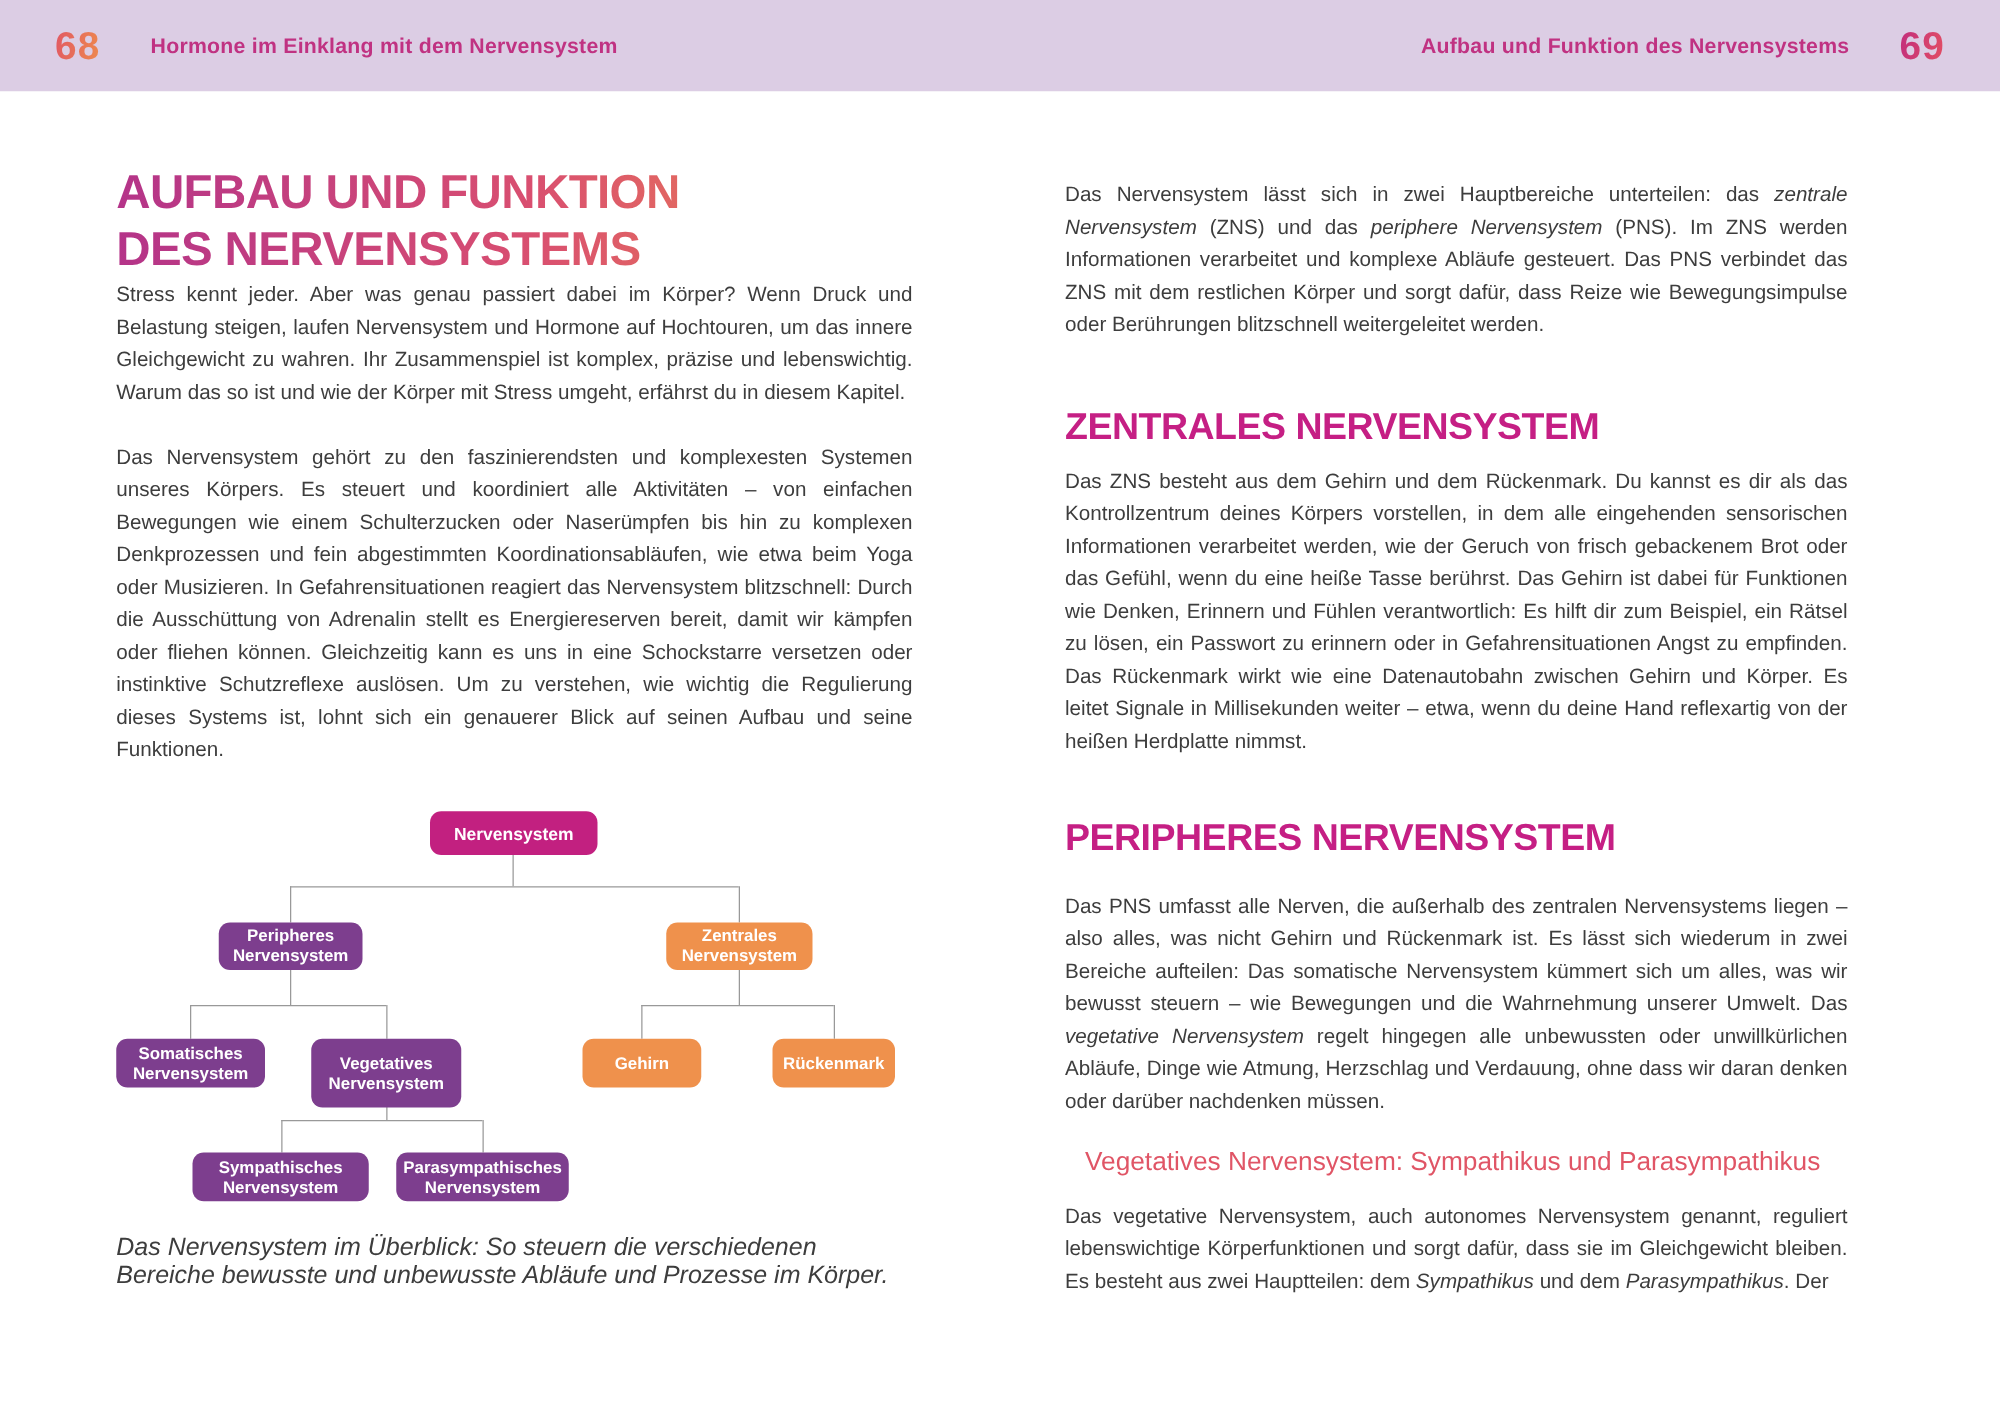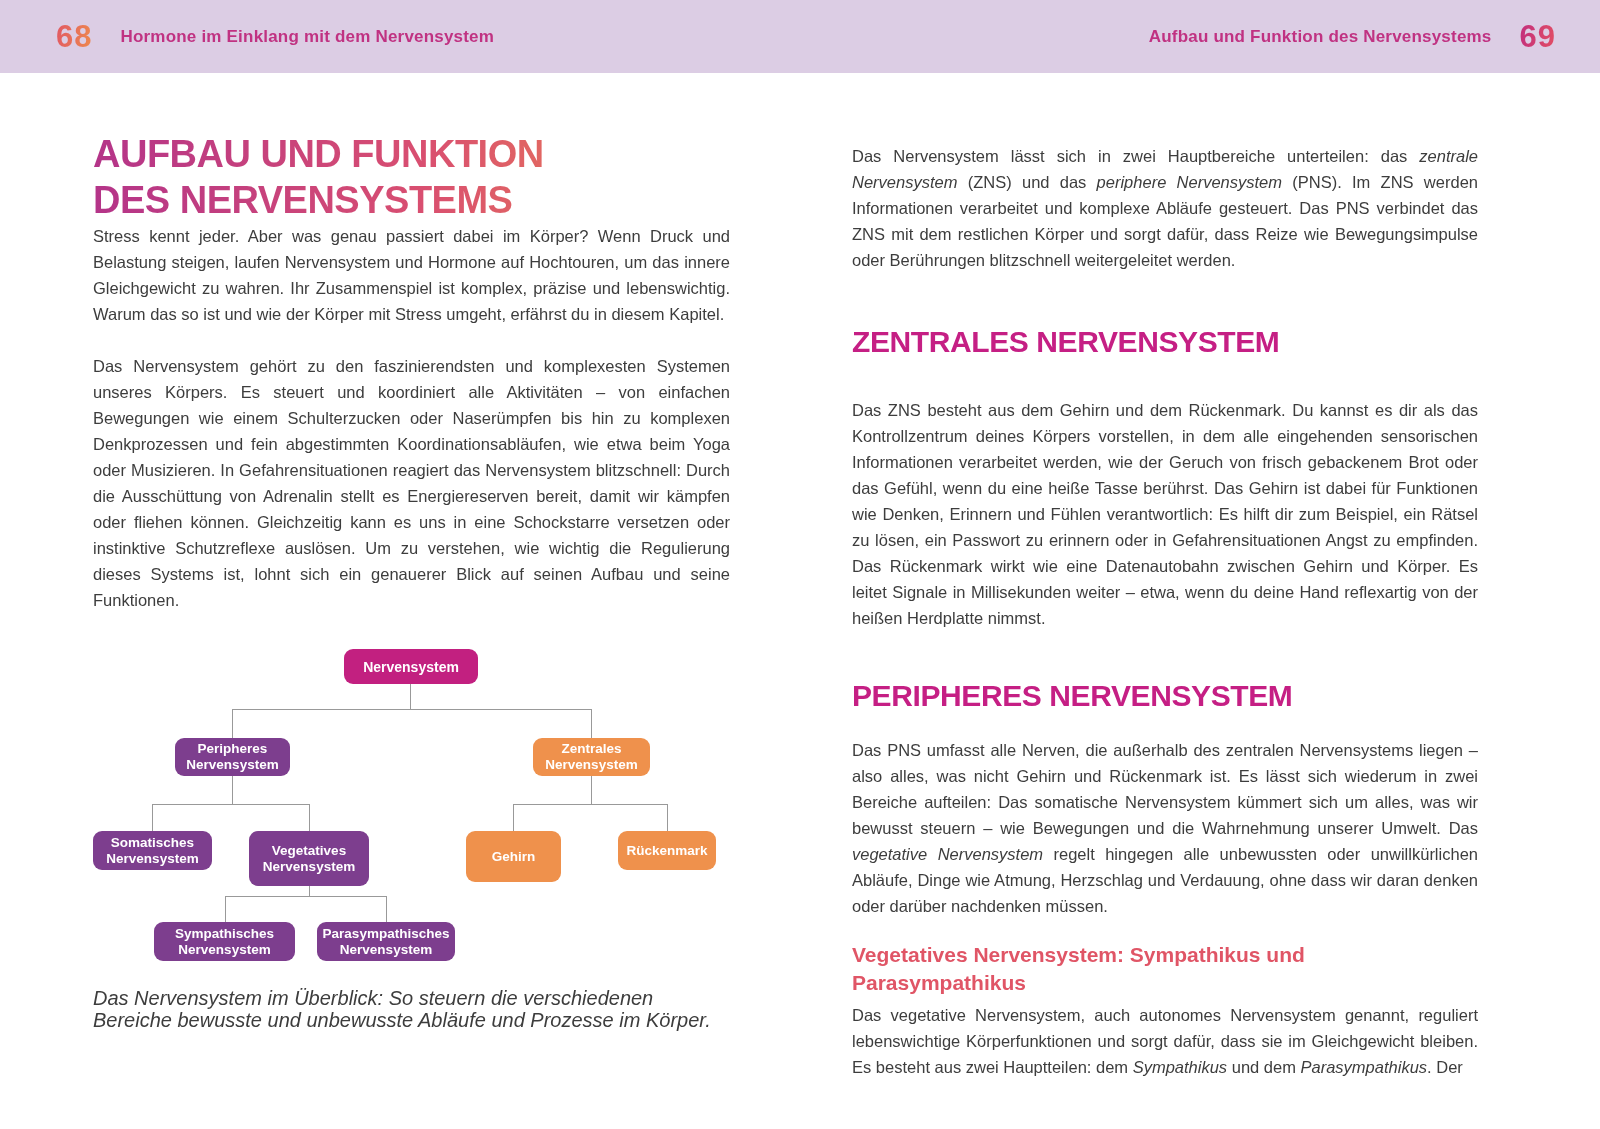--- a/index.html
+++ b/index.html
@@ -7,21 +7,21 @@
     position:relative;width:1600px;height:1129px;overflow:hidden;background:#ffffff;
     font-family:"Liberation Sans",sans-serif;color:var(--body-text,#3d3d3d);
   }
   
   .header-band{
     position:absolute;top:0;left:0;width:1600px;height:73px;
     background:var(--header-bg,#dccde4);
     display:flex;align-items:center;justify-content:space-between;
     box-sizing:border-box;padding:0 44px;
   }
-  .header-side{display:flex;align-items:center;gap:28px;margin-left:12px;}
+  .header-side{display:flex;align-items:center;gap:40px;}
   .pagenum{
     font-size:31px;font-weight:800;letter-spacing:1px;line-height:1;
     -webkit-background-clip:text;background-clip:text;color:transparent;
   }
   .pagenum-left{background-image:linear-gradient(100deg,var(--pagenum-left-start,#e15864),var(--pagenum-left-end,#ee8a4d));
     -webkit-background-clip:text;background-clip:text;}
   .pagenum-right{background-image:linear-gradient(100deg,var(--pagenum-right-start,#c22e7d),var(--pagenum-right-end,#e34f63));
     -webkit-background-clip:text;background-clip:text;}
   .running-title{font-size:17px;font-weight:700;color:var(--header-text,#c03282);letter-spacing:.2px;}
   
@@ -40,22 +40,22 @@
   }
   .par-gap1{}
   .par-gap2{margin-top:26px;}
   .body-par em{font-style:italic;}
   
   .section-heading{
     font-size:30px;font-weight:800;letter-spacing:-.4px;line-height:34px;
     color:var(--heading-magenta,#c51f84);margin:0;
   }
   .sub-heading{
-    font-size:21px;font-weight:700;line-height:28px;
-    color:var(--subheading-red,#e05566);margin:0;
+    font-size:21px;font-weight:400;line-height:28px;
+    color:var(--subheading-red,#e05566);margin:16px;
   }
   
   .diagram{position:relative;width:637px;height:312px;margin-top:36px;}
   .dnode{
     position:absolute;display:flex;align-items:center;justify-content:center;
     border-radius:9px;color:#ffffff;font-weight:700;font-size:13.5px;line-height:16px;
     text-align:center;white-space:pre-line;box-sizing:border-box;padding:2px 21px;
   }
   .dnode-magenta{background:var(--node-magenta,#c22080);}
   .dnode-purple{background:var(--node-purple,#7d3e8e);}
@@ -63,21 +63,21 @@
   .vline,.hline{position:absolute;background:var(--connector-gray,#999999);}
   .vline{width:1px;}
   .hline{height:1px;}
   .fig-caption{
     margin-top:26px;font-size:20px;line-height:22px;font-style:italic;
     color:var(--body-text,#3d3d3d);max-width:620px;
   }
   
   .rp-intro{margin-top:70px;}
   .rp-h1{margin-top:52px;}
-  .rp-p1{margin-top:38px;}
+  .rp-p1{margin-top:13px;}
   .rp-h2{margin-top:48px;}
   .rp-p2{margin-top:24px;}
   .rp-sub{margin-top:22px;}
   .rp-p3{margin-top:5px;}
 </style>
 </head>
 <body>
 
 <div class="canvas">
 
@@ -122,21 +122,21 @@
 
       <div class="dnode dnode-magenta" style="left:251px;top:0;width:134px;height:35px;font-size:14px;">Nervensystem</div>
       <div class="dnode dnode-purple" style="left:82px;top:89px;width:115px;height:38px;">Peripheres
 Nervensystem</div>
       <div class="dnode dnode-orange" style="left:440px;top:89px;width:117px;height:38px;">Zentrales
 Nervensystem</div>
       <div class="dnode dnode-purple" style="left:0;top:182px;width:119px;height:39px;">Somatisches
 Nervensystem</div>
       <div class="dnode dnode-purple" style="left:156px;top:182px;width:120px;height:55px;">Vegetatives
 Nervensystem</div>
-      <div class="dnode dnode-orange" style="left:373px;top:182px;width:95px;height:51px;">Gehirn</div>
+      <div class="dnode dnode-orange" style="left:373px;top:182px;width:95px;height:39px;">Gehirn</div>
       <div class="dnode dnode-orange" style="left:525px;top:182px;width:98px;height:39px;">Rückenmark</div>
       <div class="dnode dnode-purple" style="left:61px;top:273px;width:141px;height:39px;">Sympathisches
 Nervensystem</div>
       <div class="dnode dnode-purple" style="left:224px;top:273px;width:138px;height:39px;">Parasympathisches
 Nervensystem</div>
     </div>
 
     <div class="fig-caption">Das Nervensystem im Überblick: So steuern die verschiedenen Bereiche bewusste und unbewusste Abläufe und Prozesse im Körper.</div>
   </div>
 

